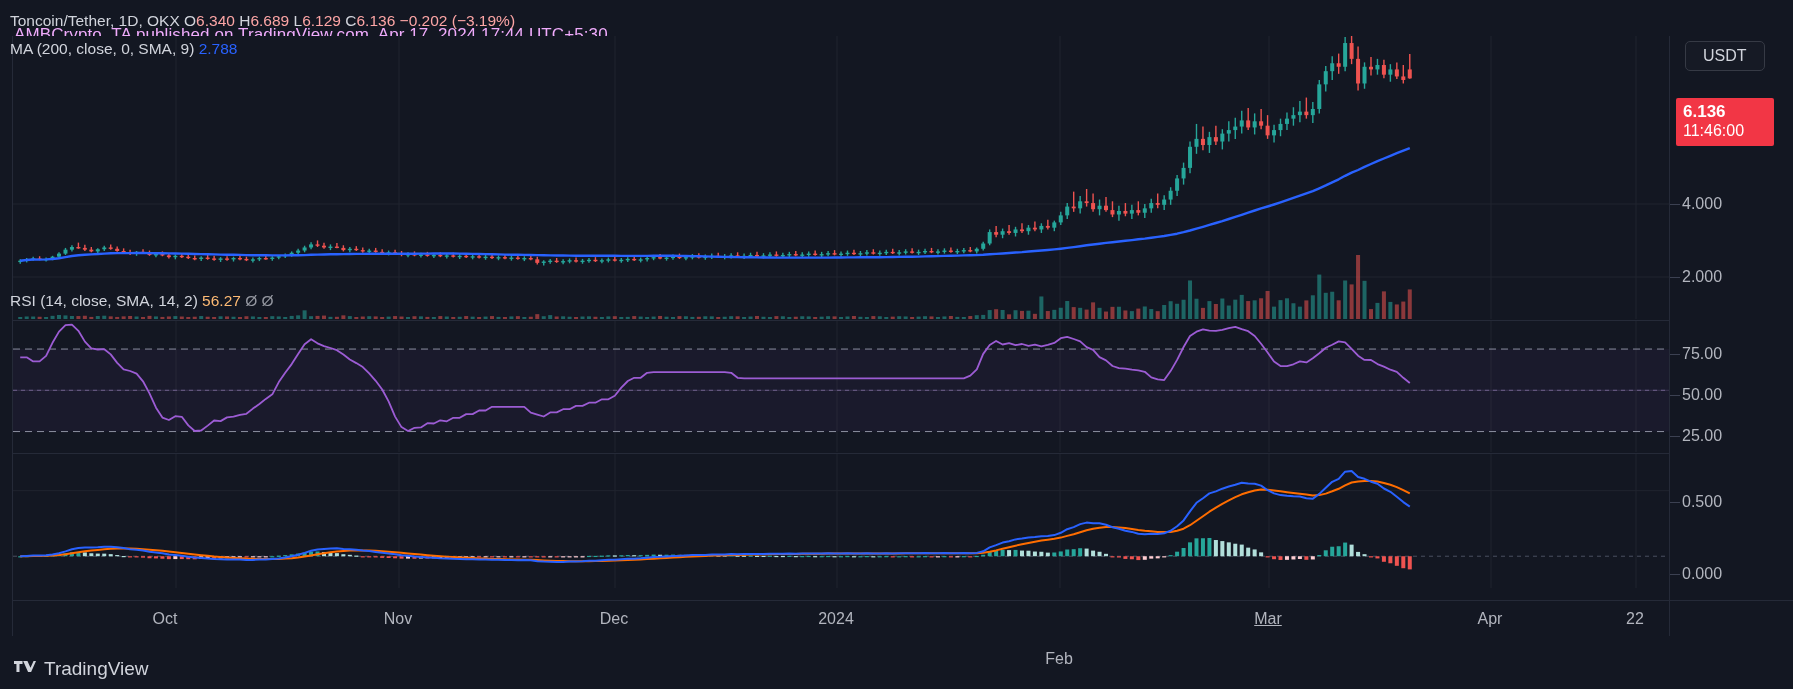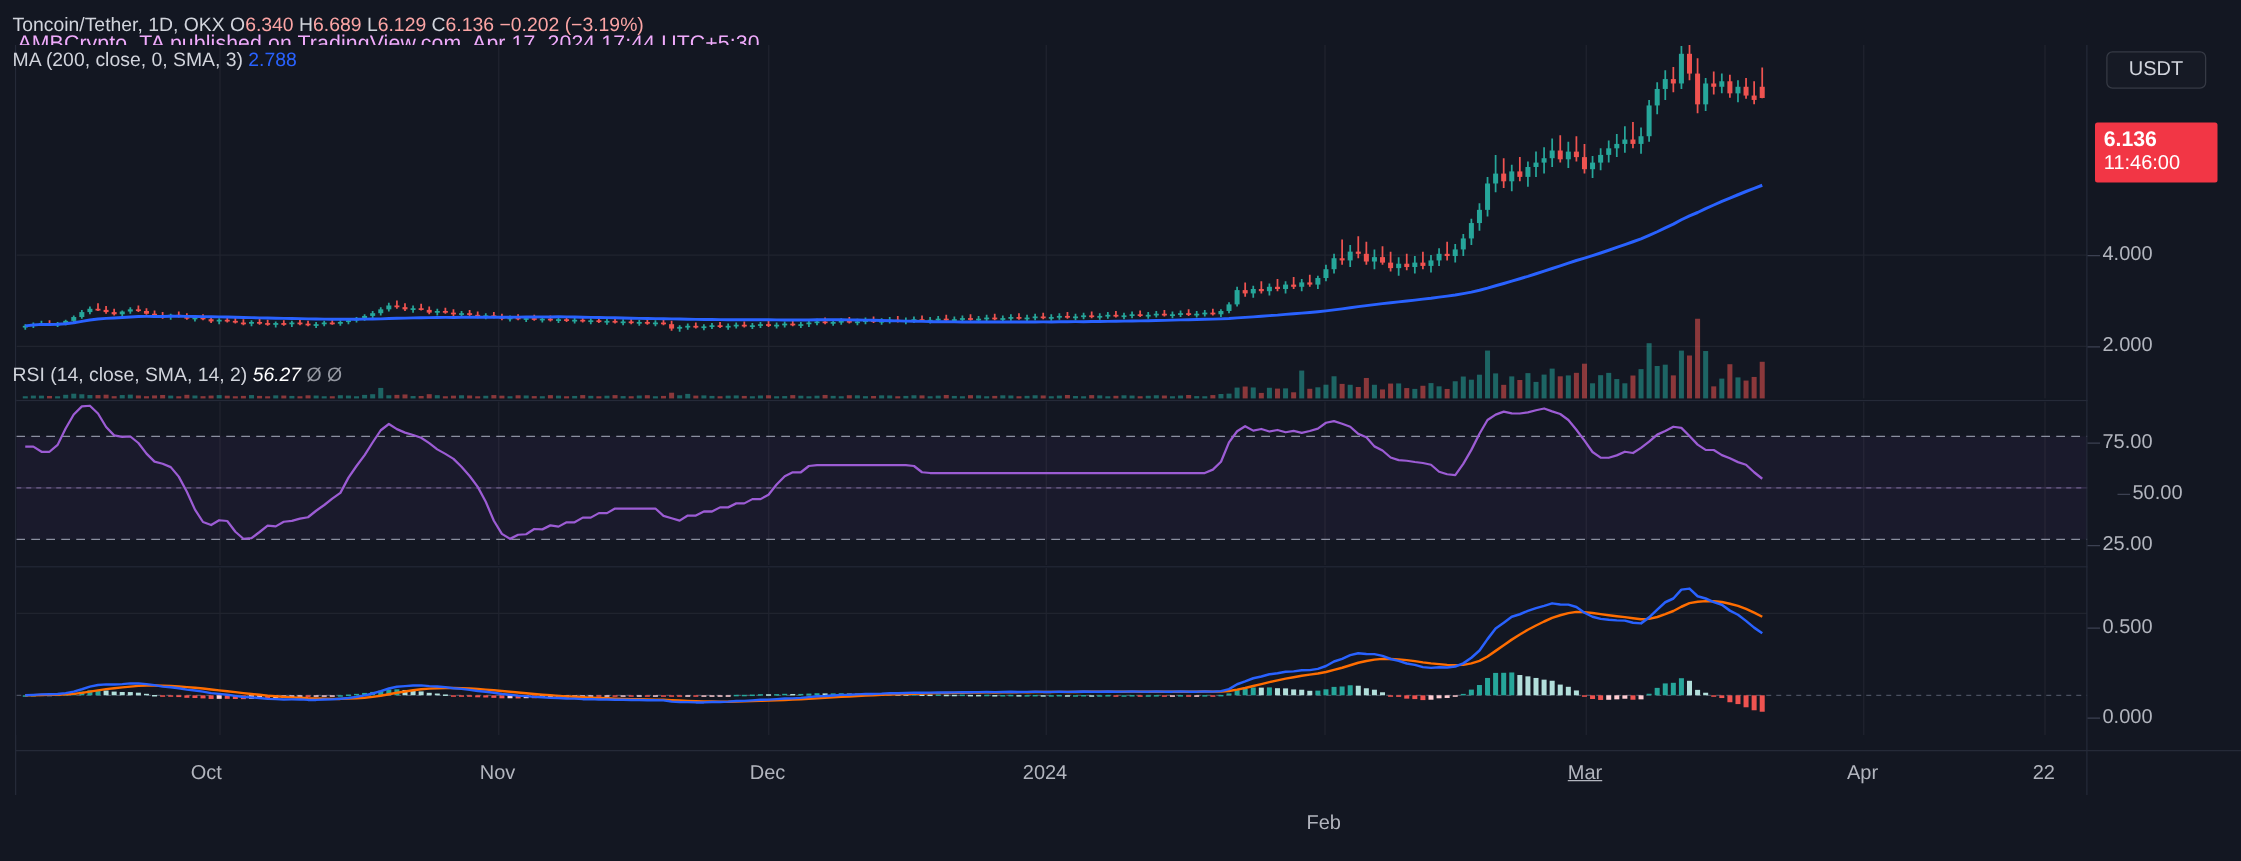--- a/index.html
+++ b/index.html
@@ -33,21 +33,21 @@
 
   svg { display: block; }
   .plot { position: absolute; left: 0; top: 0; }
 
   
   .legend { position: absolute; left: 10px; z-index: 20; line-height: 1.45; white-space: nowrap; }
   .legend-row { font-size: 15.5px; color: #b2b5be; }
   .lg-title { color: #d1d4dc; }
   .num-red   { color: #fca5a5; }
   .num-blue  { color: #2962ff; }
-  .num-purple{ color: #ffffff; font-style: italic; }
+  .num-purple{ color: #fdba74; }
   .num-orange{ color: #ff8d29; }
   .num-blue2 { color: #2196f3; }
   .muted     { color: #9598a1; }
 
   .legend-price { top: 10px; }
   .legend-rsi   { top: 290px; }
   .legend-macd  { top: 410px; }
   .legend-row + .legend-row { margin-top: 6px; }
 
   
@@ -1025,21 +1025,21 @@
   <div class="legend legend-price">
     <div class="legend-row">
       <span class="lg-title">Toncoin/Tether, 1D, OKX</span>
       <span class="lg-title">O</span><span class="num-red">6.340</span>
       <span class="lg-title">H</span><span class="num-red">6.689</span>
       <span class="lg-title">L</span><span class="num-red">6.129</span>
       <span class="lg-title">C</span><span class="num-red">6.136</span>
       <span class="num-red">−0.202 (−3.19%)</span>
     </div>
     <div class="legend-row">
-      <span class="lg-title">MA (200, close, 0, SMA, 3)</span>
+      <span class="lg-title">MA (200, close, 0, SMA, 9)</span>
       <span class="num-blue">2.788</span>
     </div>
   </div>
 
   <div class="legend legend-rsi">
     <div class="legend-row">
       <span class="lg-title">RSI (14, close, SMA, 14, 2)</span>
       <span class="num-purple">56.27</span>
       <span class="muted">Ø</span>
       <span class="muted">Ø</span>
@@ -1050,33 +1050,40 @@
   <div class="scale">
     <div class="usdt-badge">USDT</div>
     <div class="price-tag">
       <div class="p1">6.136</div>
       <div class="p2">11:46:00</div>
     </div>
     <div id="scale-ticks">
         <div class="tick" style="top: 159px;">4.000<div class="tick-dash" style="top: 9px;"></div></div>
         <div class="tick" style="top: 232px;">2.000<div class="tick-dash" style="top: 9px;"></div></div>
         <div class="tick" style="top: 309px;">75.00<div class="tick-dash" style="top: 9px;"></div></div>
-        <div class="tick" style="top: 350px; margin-left: 24px;">50.00<div class="tick-dash" style="top: 9px;"></div></div>
+        <div class="tick" style="top: 350px;">50.00<div class="tick-dash" style="top: 9px;"></div></div>
         <div class="tick" style="top: 391px;">25.00<div class="tick-dash" style="top: 9px;"></div></div>
         <div class="tick" style="top: 457px;">0.500<div class="tick-dash" style="top: 9px;"></div></div>
         <div class="tick" style="top: 529px;">0.000<div class="tick-dash" style="top: 9px;"></div></div>
       </div>
   </div>
 
   <div class="time-scale">
     <div id="time-ticks">
         <div class="tlabel" style="left: 153px;">Oct</div>
         <div class="tlabel" style="left: 386px;">Nov</div>
         <div class="tlabel" style="left: 602px;">Dec</div>
         <div class="tlabel" style="left: 824px;">2024</div>
         <div class="tlabel" style="left: 1047px; margin-top: 40px;">Feb</div>
         <div class="tlabel" style="left: 1256px; text-decoration: underline;">Mar</div>
         <div class="tlabel" style="left: 1478px;">Apr</div>
         <div class="tlabel" style="left: 1623px;">22</div>
       </div>
   </div>
 
+  <div class="footer">
+    <svg class="tv-logo" viewBox="0 0 36 26">
+      <path d="M0 0 L14 0 L14 5 L9 5 L9 18 L4 18 L4 5 L0 5 Z" fill="#d1d4dc"></path>
+      <path d="M15 0 L22 0 L27 11 L32 0 L36 0 L28 18 L23 18 Z" fill="#d1d4dc"></path>
+    </svg>
+    <span class="tv-word">TradingView</span>
+  </div>
 </div>
 
 </body></html>

